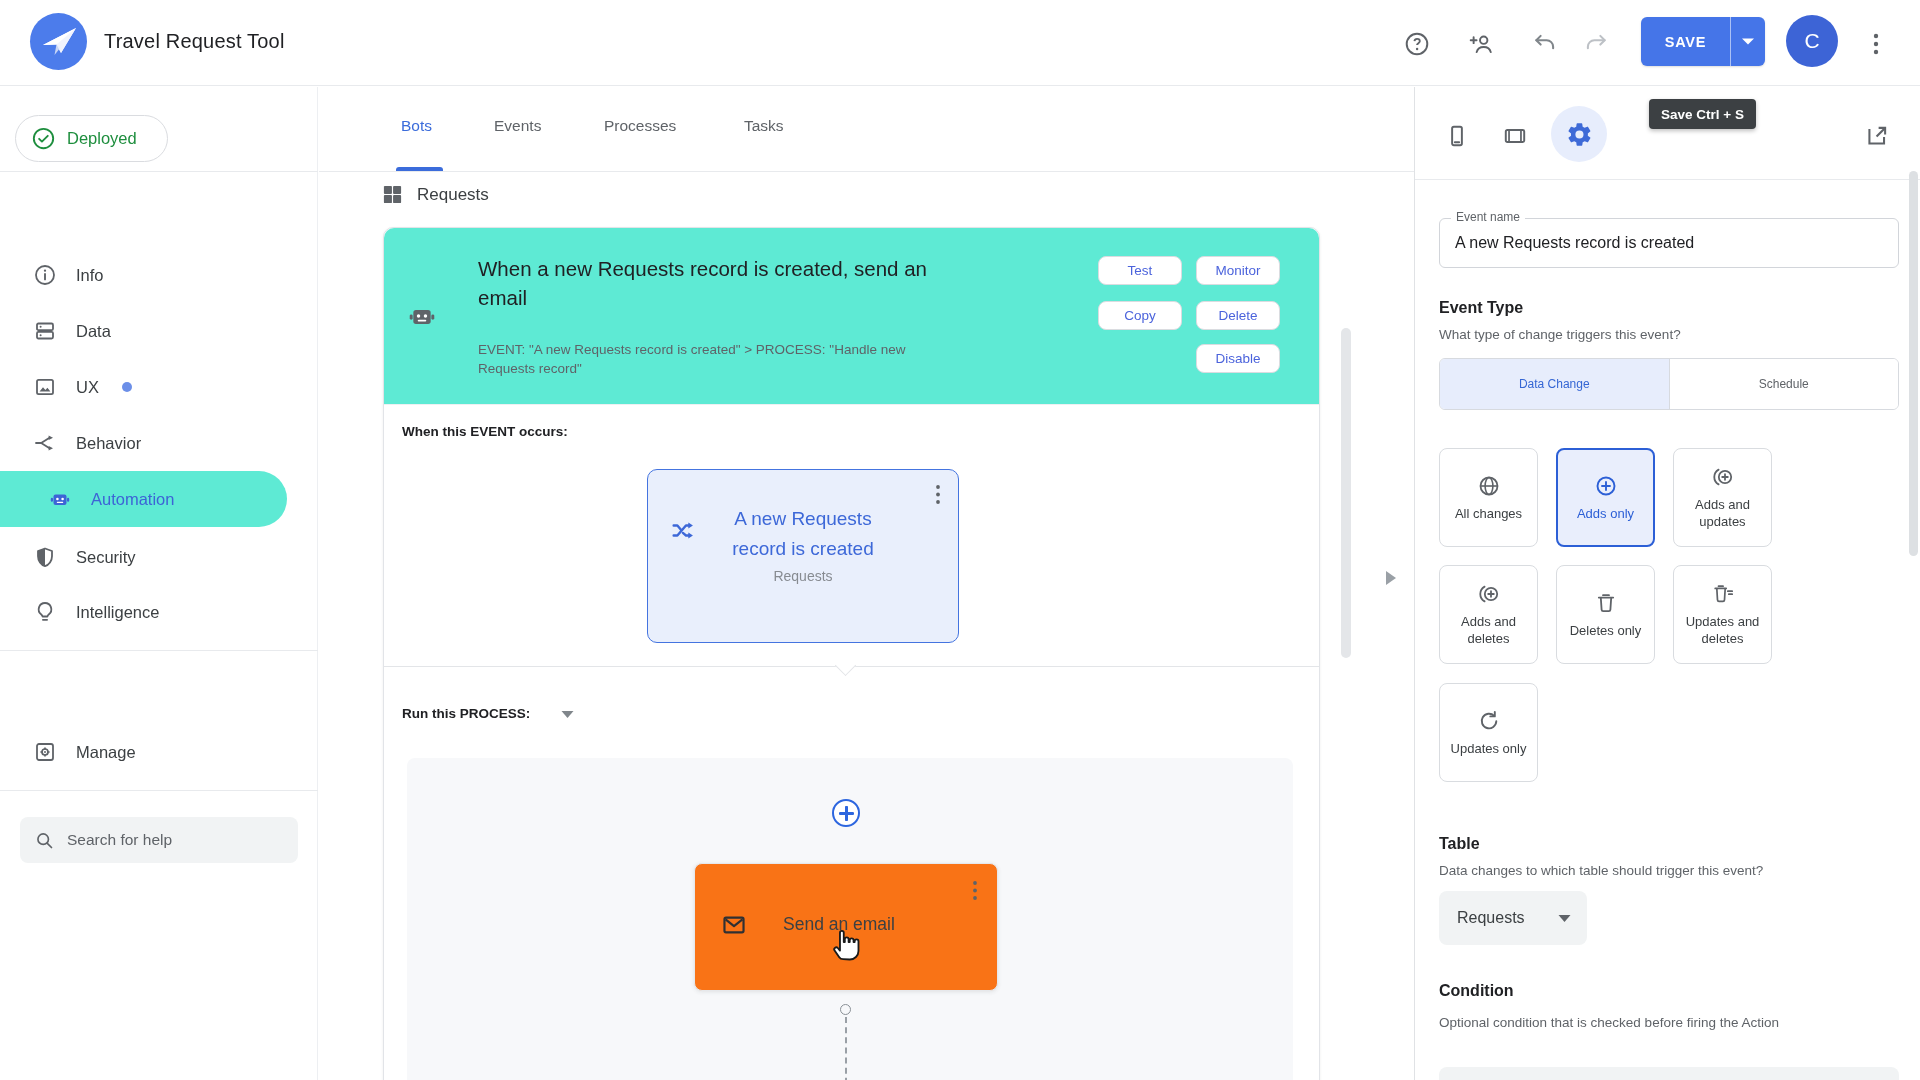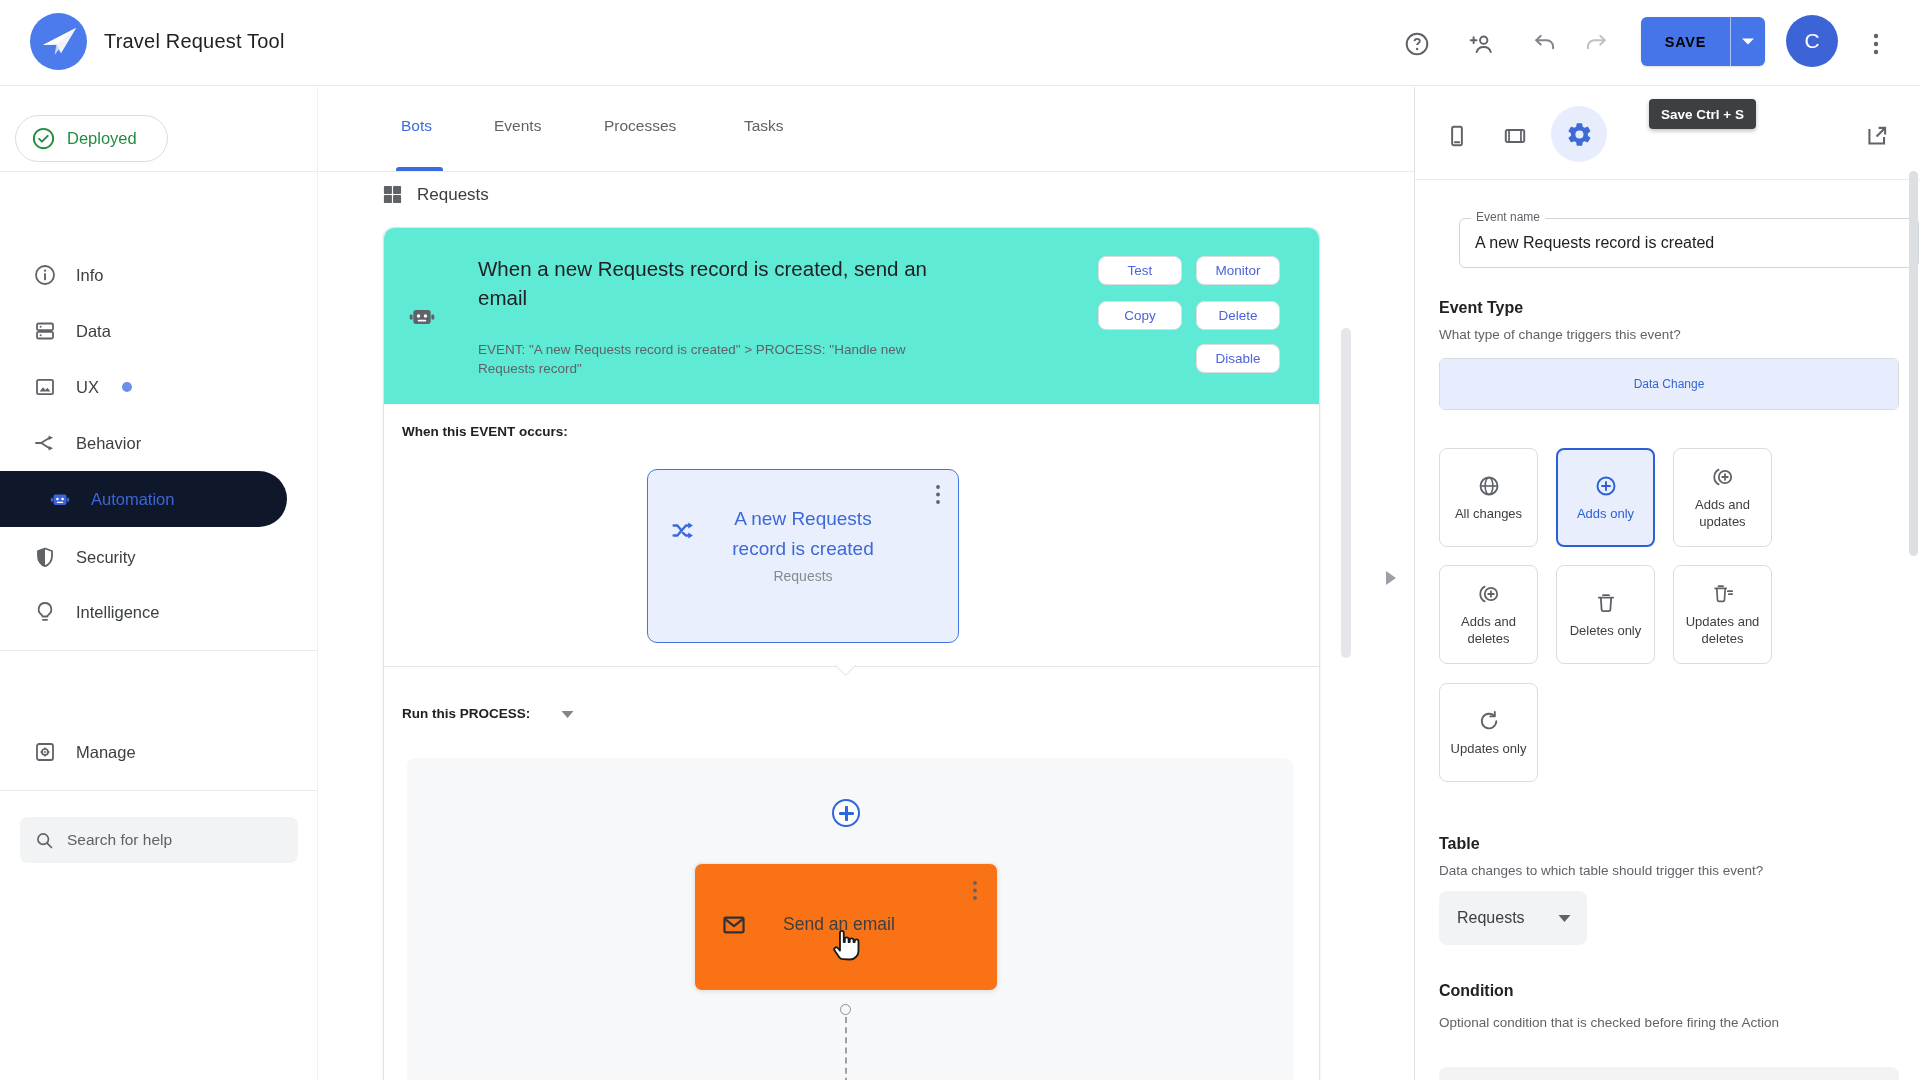--- a/index.html
+++ b/index.html
@@ -7,33 +7,33 @@
   body { font-family:"Liberation Sans","DejaVu Sans",sans-serif; color:#202124; }
   .app { position:relative; width:1920px; height:1080px; background:#fff; overflow:hidden; }
 
   
   .topbar { position:absolute; left:0; top:0; width:1920px; height:86px; background:#fff; border-bottom:1px solid #E8EAED; z-index:20; }
   .logo { position:absolute; left:30px; top:13px; width:57px; height:57px; border-radius:50%; background:#4C7CEB; }
   .app-title { position:absolute; left:104px; top:30px; font-size:20px; font-weight:500; color:#202124; letter-spacing:.2px; }
   .tb-icon { position:absolute; top:31px; width:26px; height:26px; cursor:pointer; }
   .tb-help { left:1404px; } .tb-adduser { left:1468px; } .tb-undo { left:1532px; } .tb-redo { left:1583px; }
   .save-split { position:absolute; left:1641px; top:17px; width:124px; height:49px; border-radius:6px; background:#4575E8; display:flex; overflow:hidden; box-shadow:0 1px 2px rgba(60,64,67,.18); }
-  .save-main { width:89px; display:flex; align-items:center; justify-content:center; color:#000000; font-size:14.5px; font-weight:bold; letter-spacing:.8px; cursor:pointer; }
+  .save-main { width:89px; display:flex; align-items:center; justify-content:center; color:#ffffff; font-size:14.5px; font-weight:bold; letter-spacing:.8px; cursor:pointer; }
   .save-caret { width:35px; border-left:1px solid rgba(255,255,255,.55); display:flex; align-items:center; justify-content:center; cursor:pointer; }
   .avatar { position:absolute; left:1786px; top:15px; width:52px; height:52px; border-radius:50%; background:#3D64D6; color:#fff; font-size:21px; display:flex; align-items:center; justify-content:center; cursor:pointer; }
   .tb-more { left:1864px; top:31px; position:absolute; width:24px; height:26px; cursor:pointer; }
 
   
   .sidebar { position:absolute; left:0; top:87px; width:318px; bottom:0; background:#fff; border-right:1px solid #EDEFF2; }
   .deployed { position:absolute; left:15px; top:28px; width:153px; height:47px; border:1px solid #DADCE0; border-radius:26px; display:flex; align-items:center; padding-left:15px; gap:11px; background:#fff; cursor:pointer; }
   .deployed span { color:#1E8E3E; font-size:16.5px; }
   .side-div { position:absolute; left:0; width:318px; border-top:1px solid #E8EAED; }
   .nav-item { position:absolute; left:0; width:287px; height:56px; display:flex; align-items:center; padding-left:33px; gap:19px; cursor:pointer; border-radius:0 28px 28px 0; }
   .nav-item .lbl { font-size:16.5px; color:#3C4043; }
-  .nav-item.active { background:#0f172a;padding-left:48px; }
+  .nav-item.active { background:#5eead4;padding-left:48px; }
   .nav-item.active .lbl { color:#3D64D6; font-weight:500; }
   .ux-dot { width:10px; height:10px; border-radius:50%; background:#6C8FE8; margin-left:4px; }
   .search-box { position:absolute; left:20px; top:730px; width:278px; height:46px; background:#F1F3F4; border-radius:8px; display:flex; align-items:center; padding-left:14px; gap:12px; cursor:text; }
   .search-box span { color:#5F6368; font-size:15.5px; }
 
   
   .main { position:absolute; left:319px; top:87px; width:1095px; bottom:0; background:#fff; overflow:hidden; }
   .tab { position:absolute; top:30px; font-size:15.5px; color:#5F6368; cursor:pointer; }
   .tab.active { color:#3B6CDB; font-weight:500; }
   .tab-underline { position:absolute; left:77px; top:80px; width:47px; height:4px; border-radius:3px 3px 0 0; background:#3B6CDB; }
@@ -65,21 +65,21 @@
   .canvas-scroll { position:absolute; left:1022px; top:241px; width:10px; height:330px; background:#E4E6E9; border-radius:5px; cursor:grab; }
   .collapse-handle { position:absolute; left:1066px; top:483px; width:12px; height:16px; cursor:pointer; }
 
   
   .rpanel { position:absolute; left:1414px; top:87px; width:506px; bottom:0; background:#fff; border-left:1px solid #E0E2E5; }
   .rp-toolbar { position:absolute; left:0; right:0; top:12px; height:81px; border-bottom:1px solid #E8EAED; }
   .rp-icon { position:absolute; top:24px; width:26px; height:26px; cursor:pointer; }
   .gear-wrap { position:absolute; left:136px; top:7px; width:56px; height:56px; border-radius:50%; background:#E7EDFC; display:flex; align-items:center; justify-content:center; cursor:pointer; }
   .tooltip { position:absolute; left:234px; top:0px; height:30px; padding:0 12px; background:#3C4043; border-radius:4px; color:#fff; font-size:13.5px; font-weight:bold; display:flex; align-items:center; z-index:40; box-shadow:0 2px 4px rgba(0,0,0,.25); white-space:nowrap; }
   .rp-body { position:absolute; left:24px; top:0; width:460px; bottom:0; }
-  .field { position:absolute; left:0; top:131px; width:460px; height:50px; border:1px solid #D2D5DA; border-radius:6px; background:#fff; cursor:text;margin-left:20px; }
+  .field { position:absolute; left:0; top:131px; width:460px; height:50px; border:1px solid #D2D5DA; border-radius:6px; background:#fff; cursor:text; }
   .field-label { position:absolute; left:11px; top:-9px; background:#fff; padding:0 5px; font-size:12px; color:#5F6368; }
   .field-value { position:absolute; left:15px; top:0; line-height:48px; font-size:16px; color:#202124; }
   .rp-h { position:absolute; left:0; font-size:16px; font-weight:bold; color:#202124; }
   .rp-q { position:absolute; left:0; font-size:13.5px; color:#5F6368; }
   .segmented { position:absolute; left:0; top:271px; width:460px; height:52px; border:1px solid #D7DADF; border-radius:6px; display:flex; overflow:hidden; }
   .seg { flex:1; display:flex; align-items:center; justify-content:center; font-size:12px; cursor:pointer; }
   .seg.sel { background:#E7EDFC; color:#3566D4; font-weight:500; }
   .seg.unsel { background:#fff; color:#5F6368; border-left:1px solid #D7DADF; }
   .opt-card { position:absolute; width:99px; height:99px; border:1px solid #D9DCE0; border-radius:8px; background:#fff; display:flex; flex-direction:column; align-items:center; justify-content:center; gap:7px; cursor:pointer; }
   .opt-card .ol { font-size:13px; line-height:17px; color:#3C4043; text-align:center; }
@@ -361,20 +361,21 @@
       <div class="field">
         <div class="field-label">Event name</div>
         <div class="field-value">A new Requests record is created</div>
       </div>
 
       <div class="rp-h" style="top:212px">Event Type</div>
       <div class="rp-q" style="top:240px">What type of change triggers this event?</div>
 
       <div class="segmented">
         <div class="seg sel">Data Change</div>
+        <div class="seg unsel">Schedule</div>
       </div>
 
       <div class="opt-card sel" style="left:117px;top:361px">
         <svg width="24" height="24" viewBox="0 0 24 24">
             <circle cx="12" cy="12" r="8.5" fill="none" stroke="#2C5FD6" stroke-width="1.9"></circle>
             <path d="M12 8v8M8 12h8" stroke="#2C5FD6" stroke-width="1.9" stroke-linecap="round"></path>
           </svg>
         <div class="ol">Adds only</div>
       </div>
       <div class="opt-card" style="left:0;top:361px">

